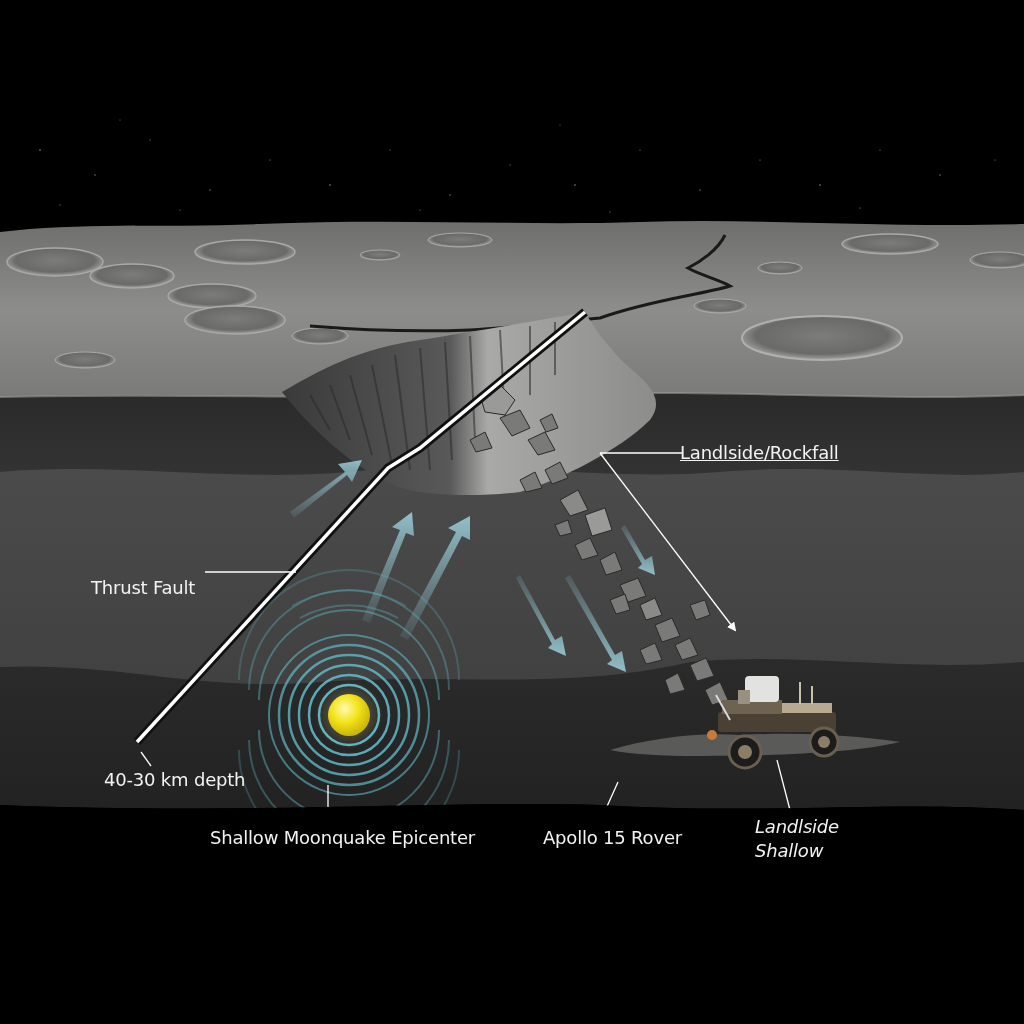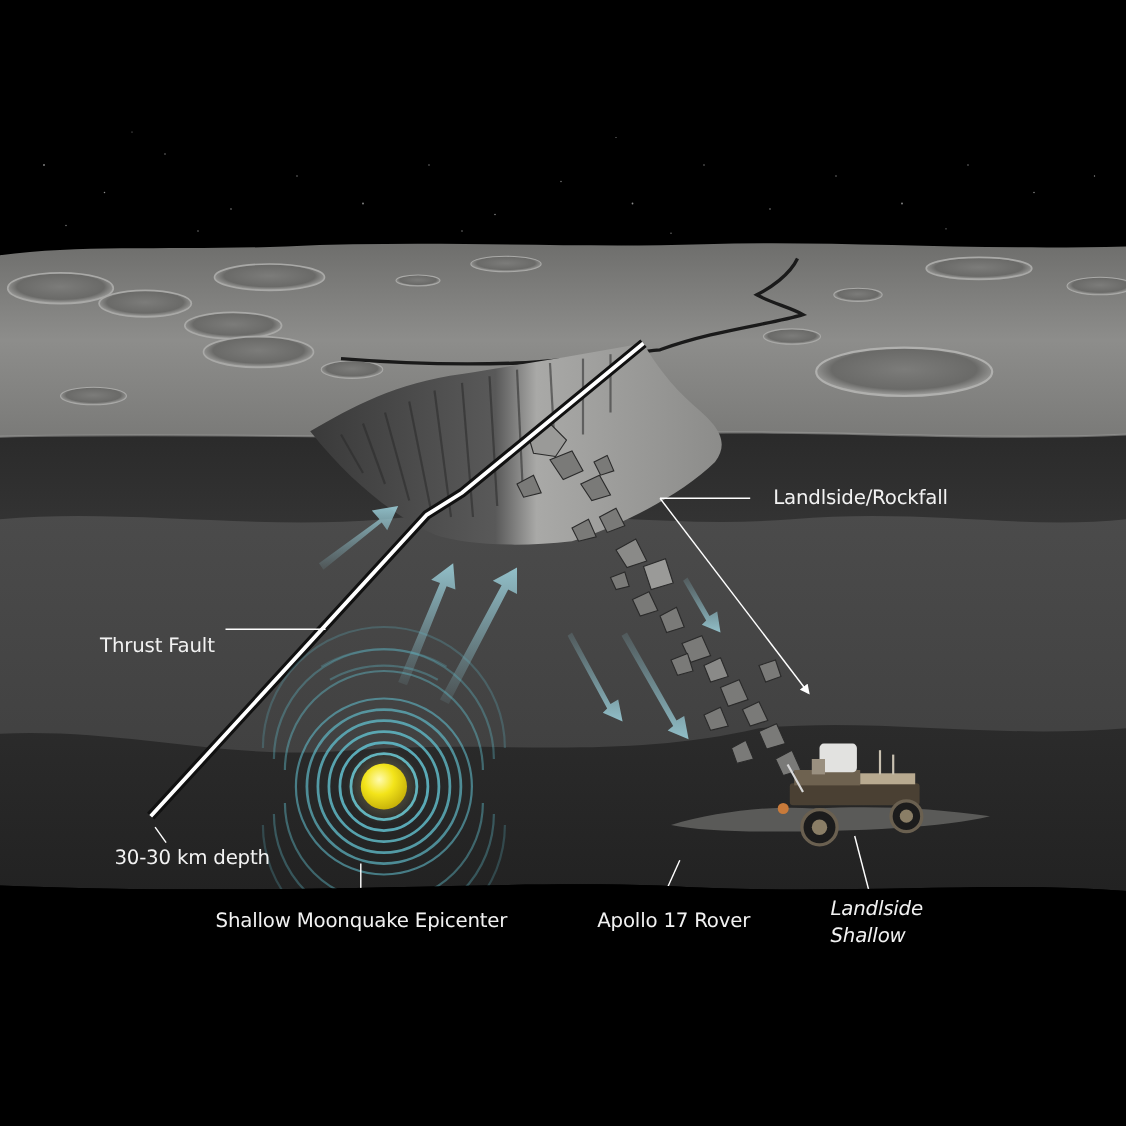--- a/index.html
+++ b/index.html
@@ -218,21 +218,21 @@
     <line x1="205" y1="572" x2="296" y2="572"></line>
     <line x1="141" y1="752" x2="151" y2="766"></line>
     <line x1="328" y1="785" x2="328" y2="822"></line>
     <line x1="618" y1="782" x2="600" y2="822"></line>
     <line x1="777" y1="760" x2="790" y2="810"></line>
   </g>
 
   <path d="M0,805 C250,815 440,800 600,805 C760,815 900,800 1024,810 L1024,1024 L0,1024 Z" fill="#000"></path>
 </svg>
 
-<div class="label" style="left:703px;top:441px;">Landlside/Rockfall</div>
+<div class="label" style="left:680px;top:441px;text-decoration:underline;">Landlside/Rockfall</div>
 <div class="label" style="left:91px;top:560px;margin-top:16px;">Thrust Fault</div>
-<div class="label" style="left:104px;top:768px;">30-30 km depth</div>
-<div class="label" style="left:196px;top:826px;">Shallow Moonquake Epicenter</div>
-<div class="label" style="left:543px;top:826px;">Apollo 17 Rover</div>
+<div class="label" style="left:104px;top:768px;">40-30 km depth</div>
+<div class="label" style="left:210px;top:826px;">Shallow Moonquake Epicenter</div>
+<div class="label" style="left:543px;top:826px;">Apollo 15 Rover</div>
 <div class="label" style="left:755px;top:815px;font-style:italic;">
   <div>Landlside</div>
   <div>Shallow</div>
 </div>
 
 </body></html>

